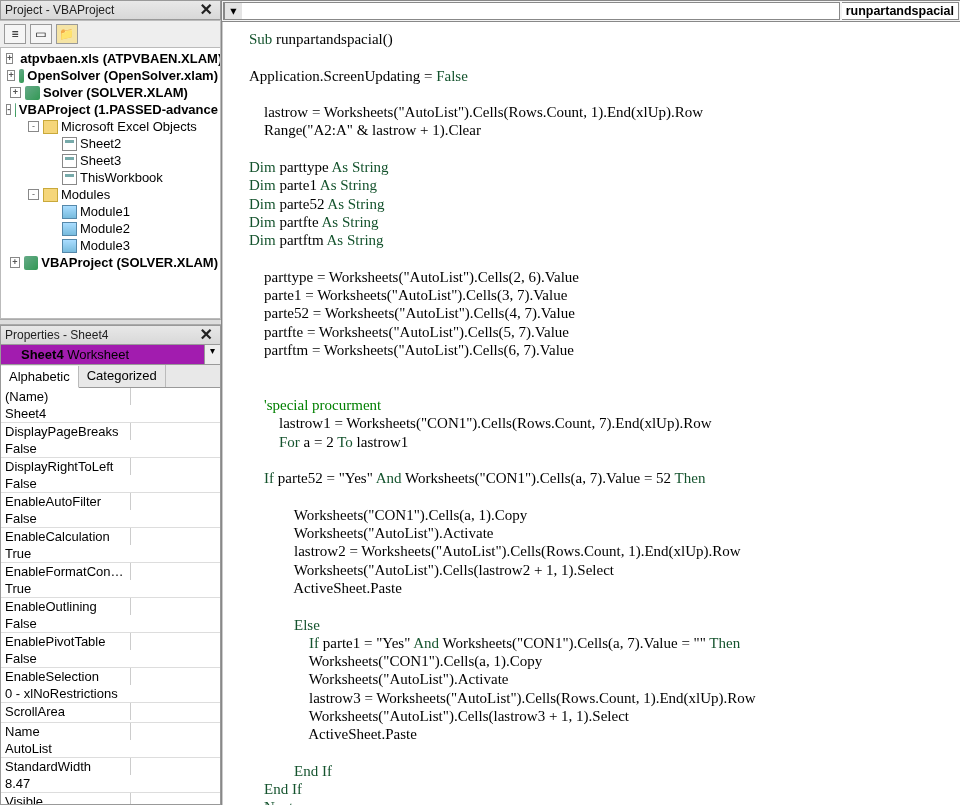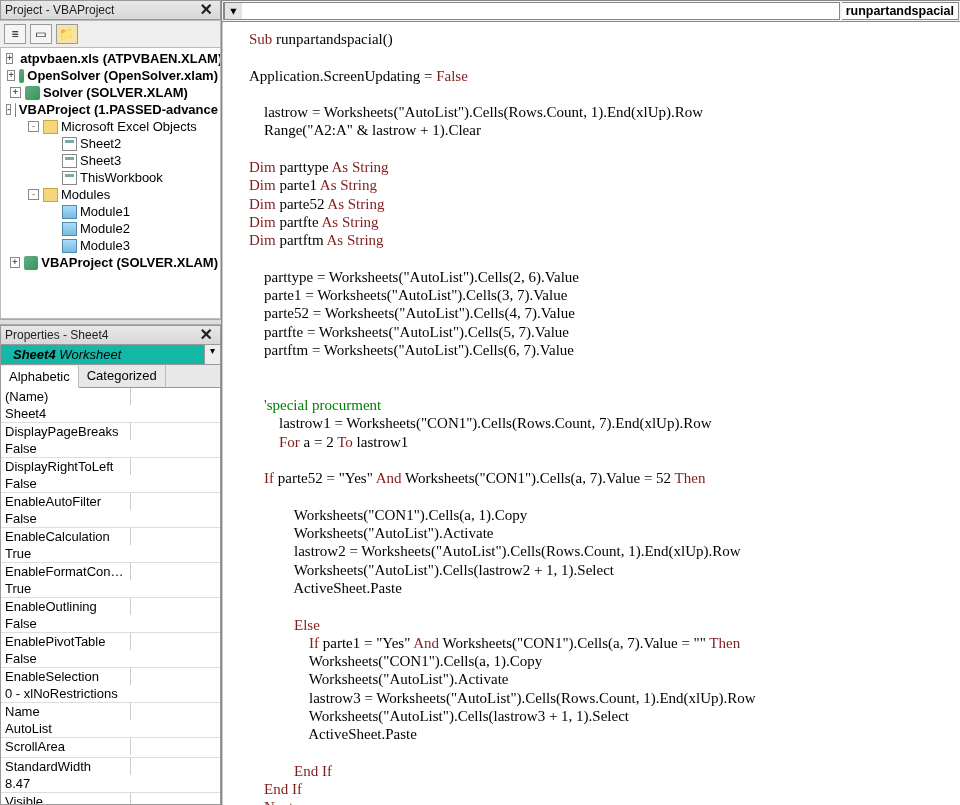--- a/index.html
+++ b/index.html
@@ -24,37 +24,37 @@
   .icon-vba { background: linear-gradient(135deg,#6a8,#395); border-radius:2px; }
   .icon-folder-open { background:#f5d67a; border:1px solid #c9a93a; position:relative; }
   .icon-sheet { background:#fff; border:1px solid #888; position:relative; }
   .icon-sheet::after { content:""; position:absolute; top:2px; left:2px; right:2px; height:3px; background:#7aa; }
   .icon-mod { background:linear-gradient(#adf,#7bd); border:1px solid #58a; }
 
   .splitter-h { height:6px; background:#ddd; border-top:1px solid #aaa; border-bottom:1px solid #aaa; cursor:row-resize; }
 
   .props { display:flex; flex-direction:column; height: 480px; }
   .prop-select { display:flex; border:1px solid #999; border-top:none; }
-  .prop-select .sel { flex:1; padding:2px 12px; background:#14b8a6;font-style:italic; }
+  .prop-select .sel { flex:1; padding:2px 20px; background:#a21caf; }
   .prop-select .sel b { font-weight:bold; }
   .prop-select .dd { width:16px; background:#eee; border-left:1px solid #999; text-align:center; font-size:10px; }
   .prop-tabs { display:flex; border:1px solid #999; border-top:none; background:#e8e8e8; font-size:13px;}
   .prop-tab { padding:3px 8px; border-right:1px solid #bbb; cursor:pointer; }
   .prop-tab.active { background:#fff; border-bottom:1px solid #fff; position:relative; top:1px; }
   .prop-grid { flex:1; overflow-y:auto; background:#fff; border:1px solid #999; border-top:none; font-size:13px; }
   .prop-row { display:flex; border-bottom:1px solid #ddd;flex-direction:column; }
   .prop-row .k { width:130px; padding:1px 4px; border-right:1px solid #ccc; overflow:hidden; text-overflow:ellipsis; white-space:nowrap;}
   .prop-row .v { flex:1; padding:1px 4px; }
 
   .code-header { display:flex; border-bottom:1px solid #888; background:#f4f4f4; }
   .combo { flex:1; display:flex; border:1px solid #888; margin:1px; background:#fff; font-size:12.5px; }
   .combo .ct { flex:1; padding:1px 4px; font-weight:bold; }
   .combo .ca { width:18px; background:#e4e4e4; border-left:1px solid #888; text-align:center; }
   .code-area { flex:1; overflow:auto; padding:8px 10px 8px 26px; font-family: Georgia, 'Times New Roman', serif; font-size:15px; line-height:1.22; white-space:pre; border-left:1px solid #ccc; }
-  .kb { color:#7f1d1d; } 
+  .kb { color:#14532d; } 
   .cm { color:#008000; } 
   .code-wrap { position:relative; flex:1; display:flex; }
 
   
   ::-webkit-scrollbar { width:15px; height:15px; }
   ::-webkit-scrollbar-thumb { background:#c4c4c4; border:1px solid #999; }
   ::-webkit-scrollbar-track { background:#eee; }
 </style>
 </head>
 <body>
@@ -198,26 +198,26 @@
           </div>
           <div class="prop-row">
             <div class="k">EnablePivotTable</div>
             <div class="v">False</div>
           </div>
           <div class="prop-row">
             <div class="k">EnableSelection</div>
             <div class="v">0 - xlNoRestrictions</div>
           </div>
           <div class="prop-row">
+            <div class="k">ScrollArea</div>
+            <div class="v"></div>
+          </div>
+          <div class="prop-row">
             <div class="k">Name</div>
             <div class="v">AutoList</div>
-          </div>
-          <div class="prop-row">
-            <div class="k">ScrollArea</div>
-            <div class="v"></div>
           </div>
           <div class="prop-row">
             <div class="k">StandardWidth</div>
             <div class="v">8.47</div>
           </div>
           <div class="prop-row">
             <div class="k">Visible</div>
             <div class="v">-1 - xlSheetVisible</div>
           </div>
         </div>

